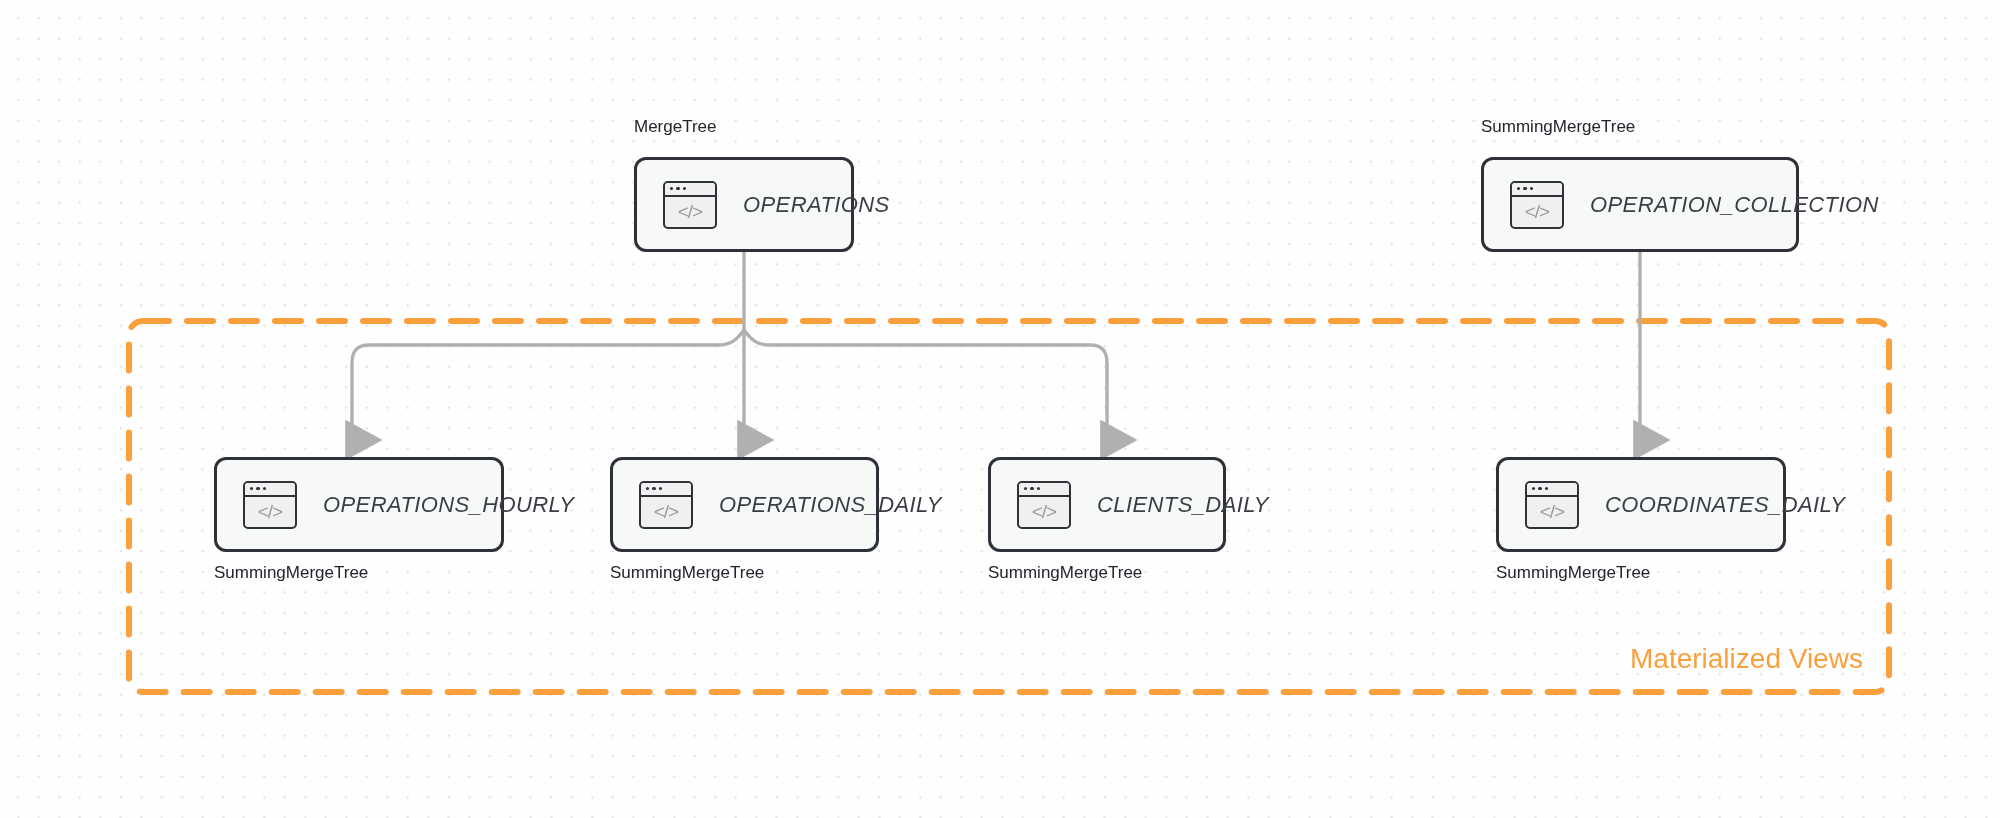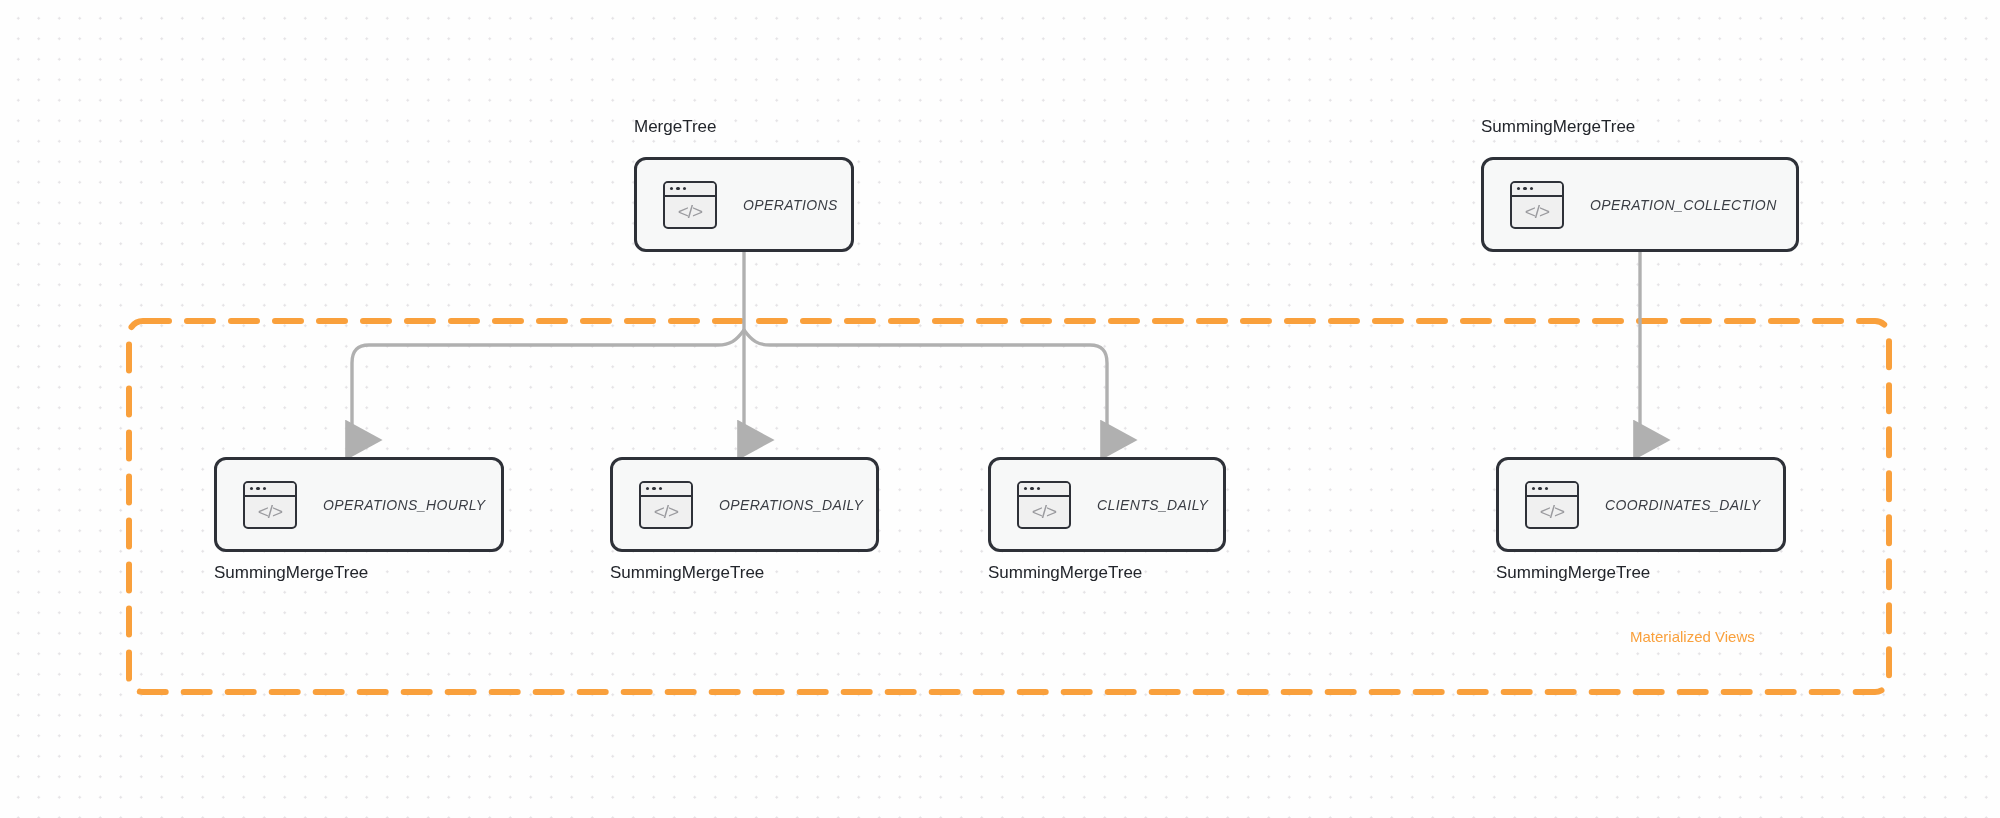--- a/index.html
+++ b/index.html
@@ -39,21 +39,21 @@
     background: #f7f8f8;
     border: 3px solid #2e3138;
     border-radius: 12px;
     display: flex;
     align-items: center;
     padding-left: 26px;
     gap: 26px;
   }
 
   .node-label {
-    font-size: 14px;
+    font-size: 22px;
     font-style: italic;
     color: #3a3d44;
     letter-spacing: 0.4px;
     white-space: nowrap;
   }
 
   
   .code-icon {
     flex: 0 0 auto;
     width: 54px;
@@ -100,22 +100,23 @@
     position: absolute;
     font-size: 17px;
     color: #22252b;
     white-space: nowrap;
     text-align: left;
   }
 
   
   #mv-title {
     position: absolute;
-    font-size: 15px;
+    font-size: 28px;
     white-space: nowrap;
+    margin-top: 15px;
   }
 </style>
 </head>
 <body>
 
 <div id="canvas">
 
   <svg id="edges" viewBox="0 0 2000 818" xmlns="http://www.w3.org/2000/svg">
     <defs>
       <marker id="arrow" viewBox="0 0 12 12" refX="6" refY="10" markerWidth="12" markerHeight="12" orient="auto-start-reverse">

